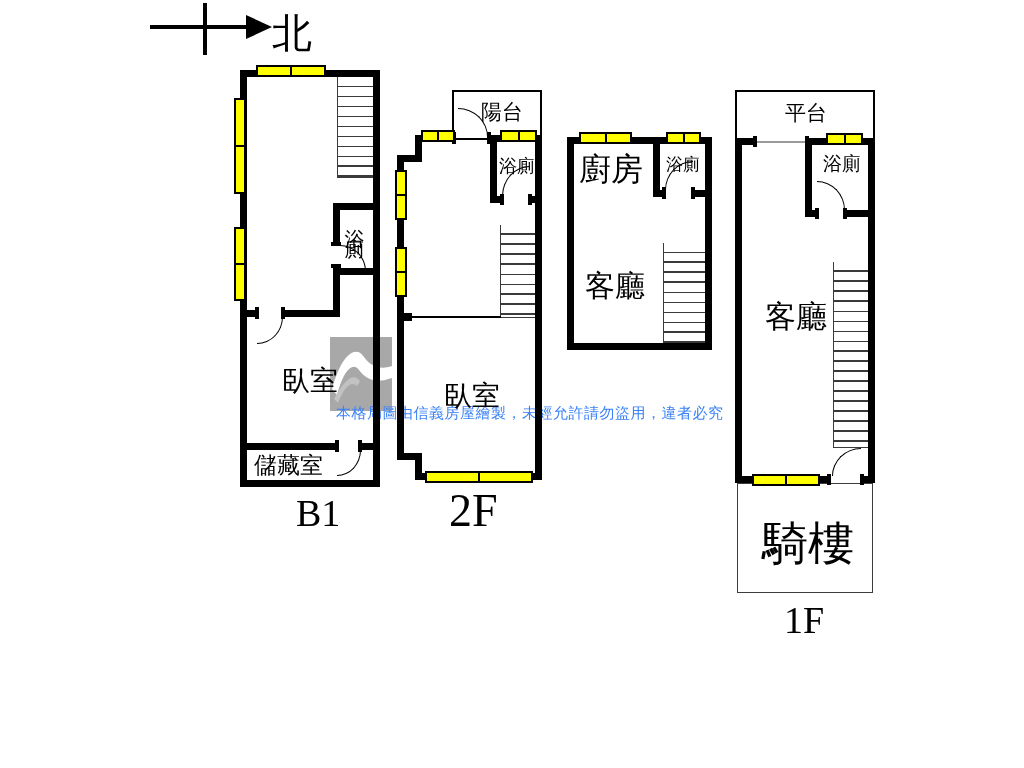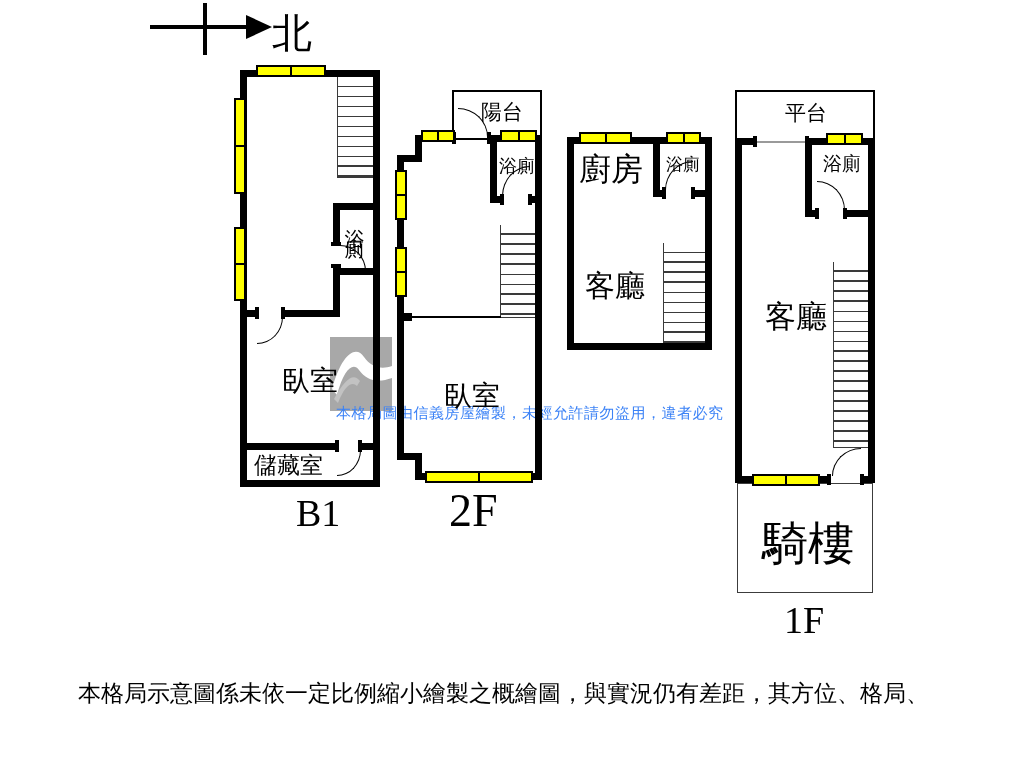--- a/index.html
+++ b/index.html
@@ -163,16 +163,15 @@
   <div class="gap" style="left:830px;top:476px;width:32px;height:7px"></div>
   <div class="jamb" style="left:827px;top:474px;width:4px;height:11px"></div>
   <div class="jamb" style="left:860px;top:474px;width:4px;height:11px"></div>
   <div class="arc tl" style="left:832px;top:448px;width:29px;height:28px"></div>
 
   <div class="box1" style="left:737px;top:483px;width:136px;height:110px"></div>
   <div class="label" style="left:762px;top:520px;font-size:46px">騎樓</div>
   <div class="label" style="left:784px;top:601px;font-size:38px">1F</div>
 
   <div class="disclaimer">
-    <div>本格局示意圖係未依一定比例縮小繪製之概繪圖，與實況仍有差距，其方位、格局、</div>
   </div>
 
 </div>
 
 </body></html>

